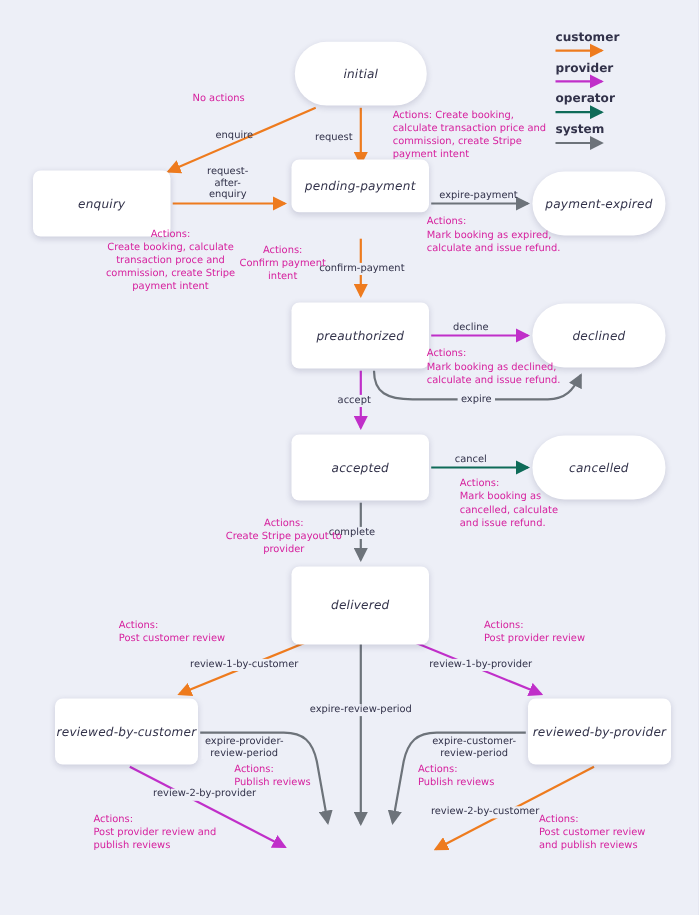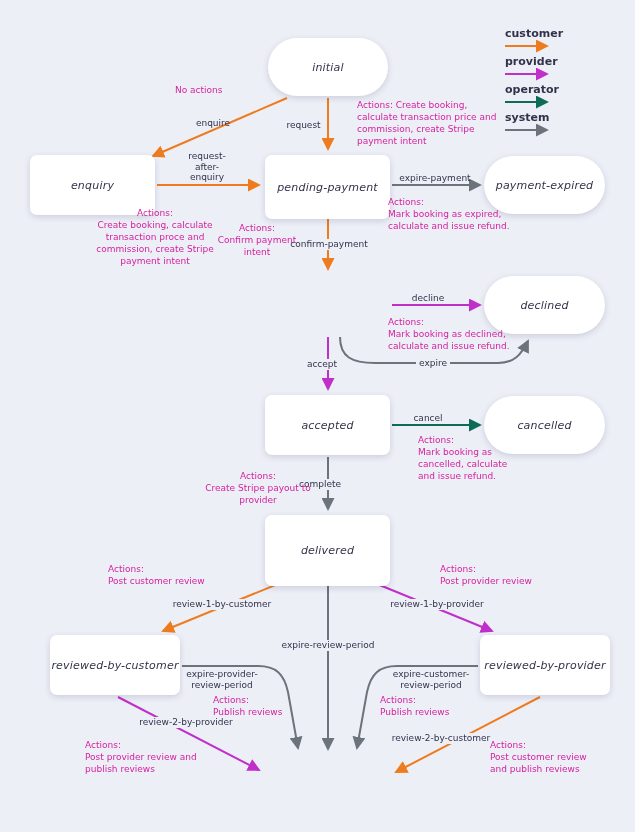--- a/index.html
+++ b/index.html
@@ -94,25 +94,28 @@
   <div class="legend-label" style="left:505px;top:55px">provider</div>
   <div class="legend-label" style="left:505px;top:83px">operator</div>
   <div class="legend-label" style="left:505px;top:111px">system</div>
 
   <div class="node pill" style="left:268px;top:38px;width:120px;height:58px">
       <span>initial</span>
     </div>
   <div class="node" style="left:30px;top:155px;width:125px;height:60px">
       <span>enquiry</span>
     </div>
-  <div class="node" style="left:265px;top:155px;width:125px;height:64px">
+  <div class="node" style="left:265px;top:145px;width:125px;height:48px">
       <span>pending-payment</span>
     </div>
   <div class="node pill" style="left:484px;top:156px;width:121px;height:58px">
       <span>payment-expired</span>
+    </div>
+  <div class="node" style="left:265px;top:275px;width:125px;height:60px">
+      <span>preauthorized</span>
     </div>
   <div class="node pill" style="left:484px;top:276px;width:121px;height:58px">
       <span>declined</span>
     </div>
   <div class="node" style="left:265px;top:395px;width:125px;height:60px">
       <span>accepted</span>
     </div>
   <div class="node pill" style="left:484px;top:396px;width:121px;height:58px">
       <span>cancelled</span>
     </div>

